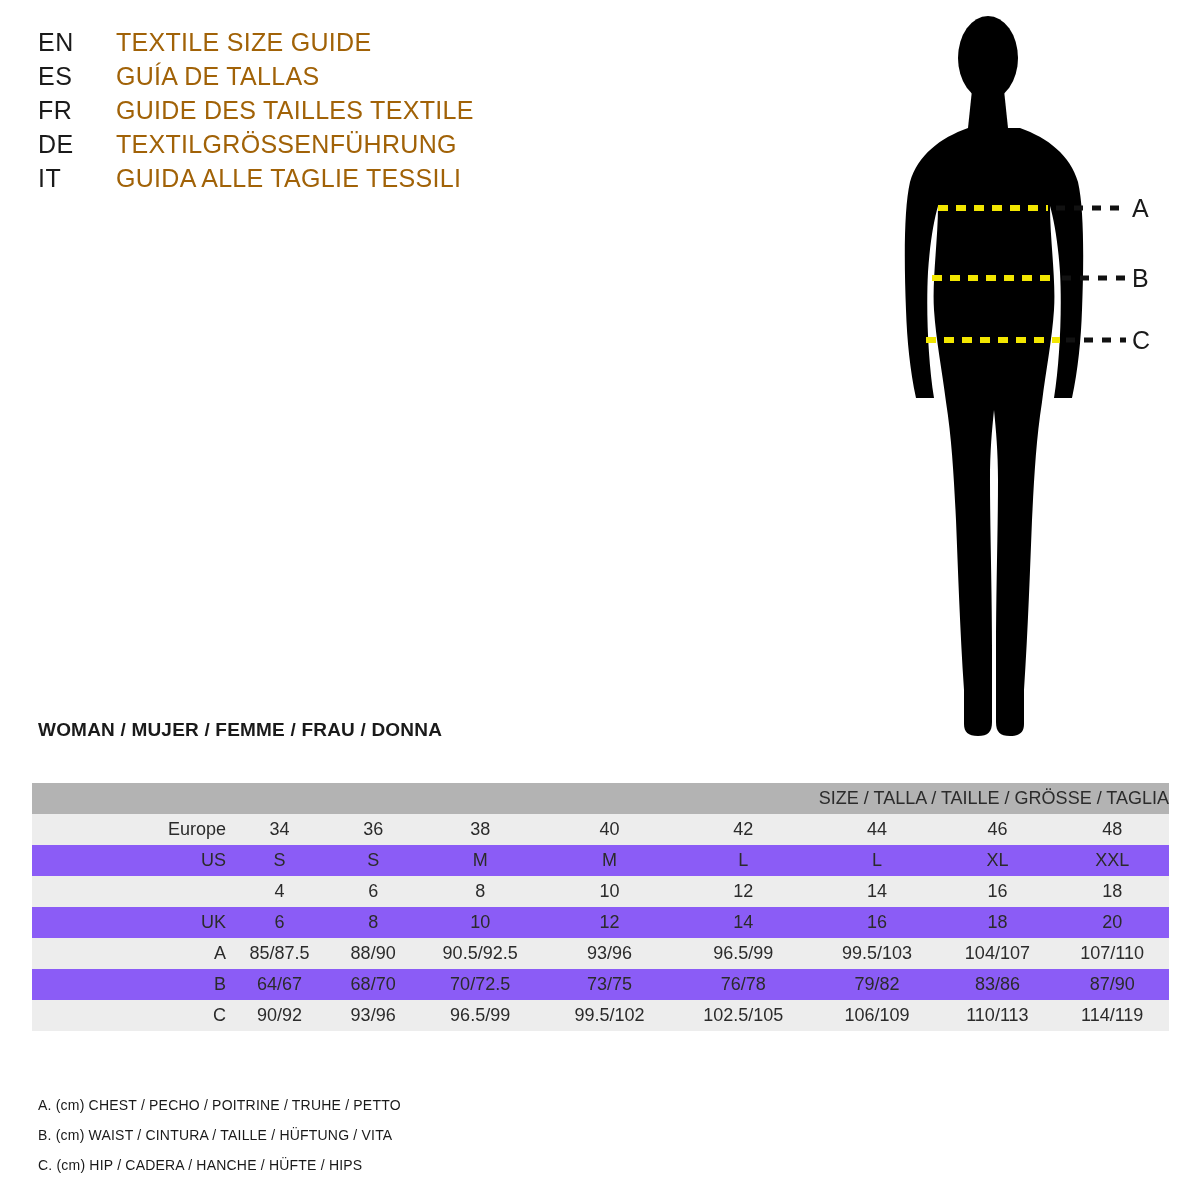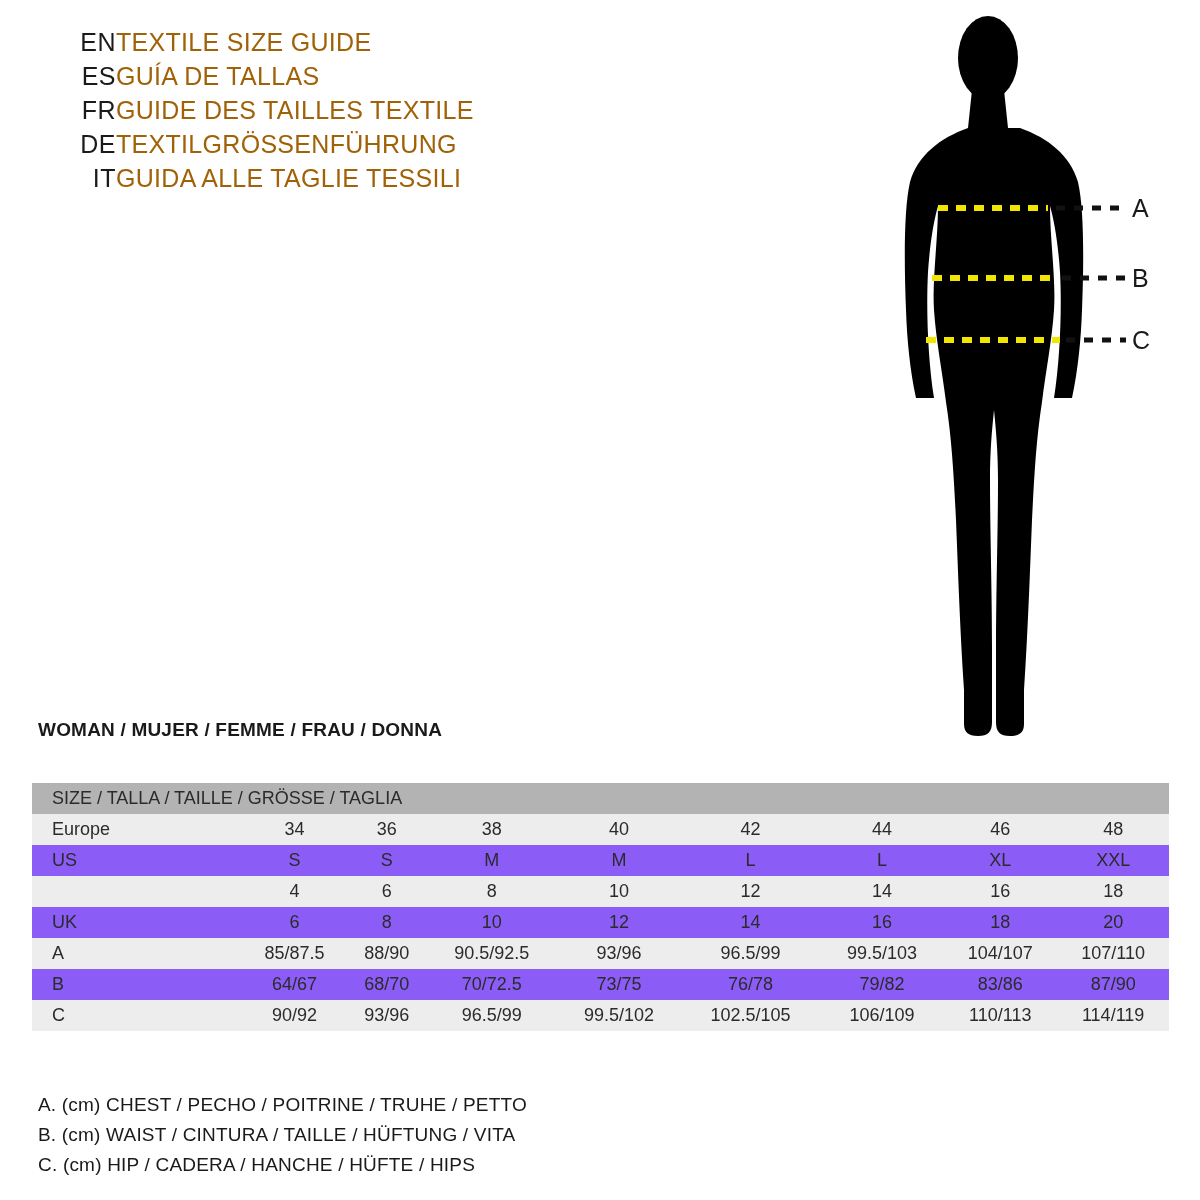--- a/index.html
+++ b/index.html
@@ -15,21 +15,20 @@
     position: relative;
     overflow: hidden;
   }
 
   
   #title-block {
     position: absolute;
     left: 38px;
     top: 28px;
     width: 520px;
-    text-align: right;
   }
   .title-row {
     display: flex;
     align-items: baseline;
     height: 34px;
   }
   .title-lang {
     width: 78px;
     font-size: 25px;
     letter-spacing: 0.5px;
@@ -85,22 +84,22 @@
     color: #2b2b2b;
   }
   #size-table td, #size-table th {
     padding: 0;
     height: 31px;
     text-align: center;
     font-weight: normal;
     vertical-align: middle;
   }
   #size-table td.rowlabel, #size-table th.rowlabel {
-    text-align: left;
-    padding-left: 20px;
+    text-align: right;
+    padding-left: 4px;
     width: 190px;
   }
   tr.header-row {
     background: #b3b3b3;
   }
   tr.header-row th {
     font-size: 18px;
     color: #2b2b2b;
   }
   tr.shaded {
@@ -112,21 +111,21 @@
   }
 
   
   #footnotes {
     position: absolute;
     left: 38px;
     top: 1090px;
     width: 700px;
   }
   .footnote {
-    font-size: 19px;
+    font-size: 14px;
     line-height: 30px;
     letter-spacing: 0.2px;
     color: #1a1a1a;
     white-space: nowrap;
   }
 </style>
 </head>
 <body>
 
 <div id="title-block">

